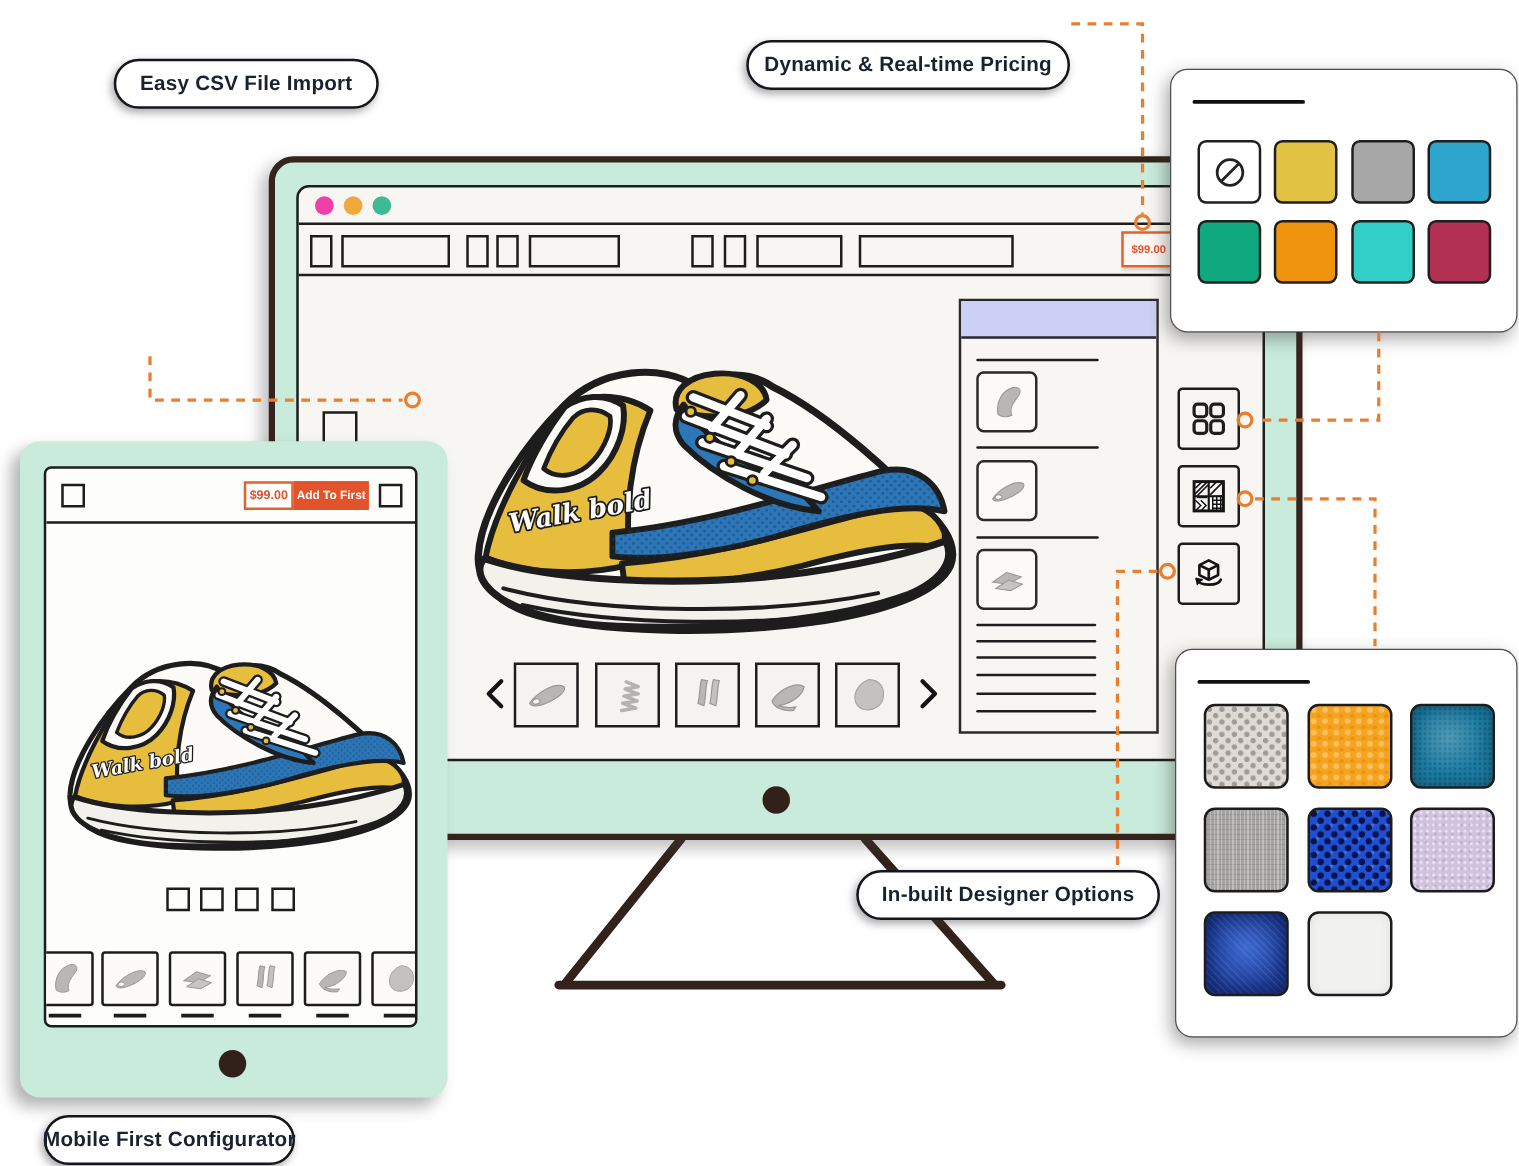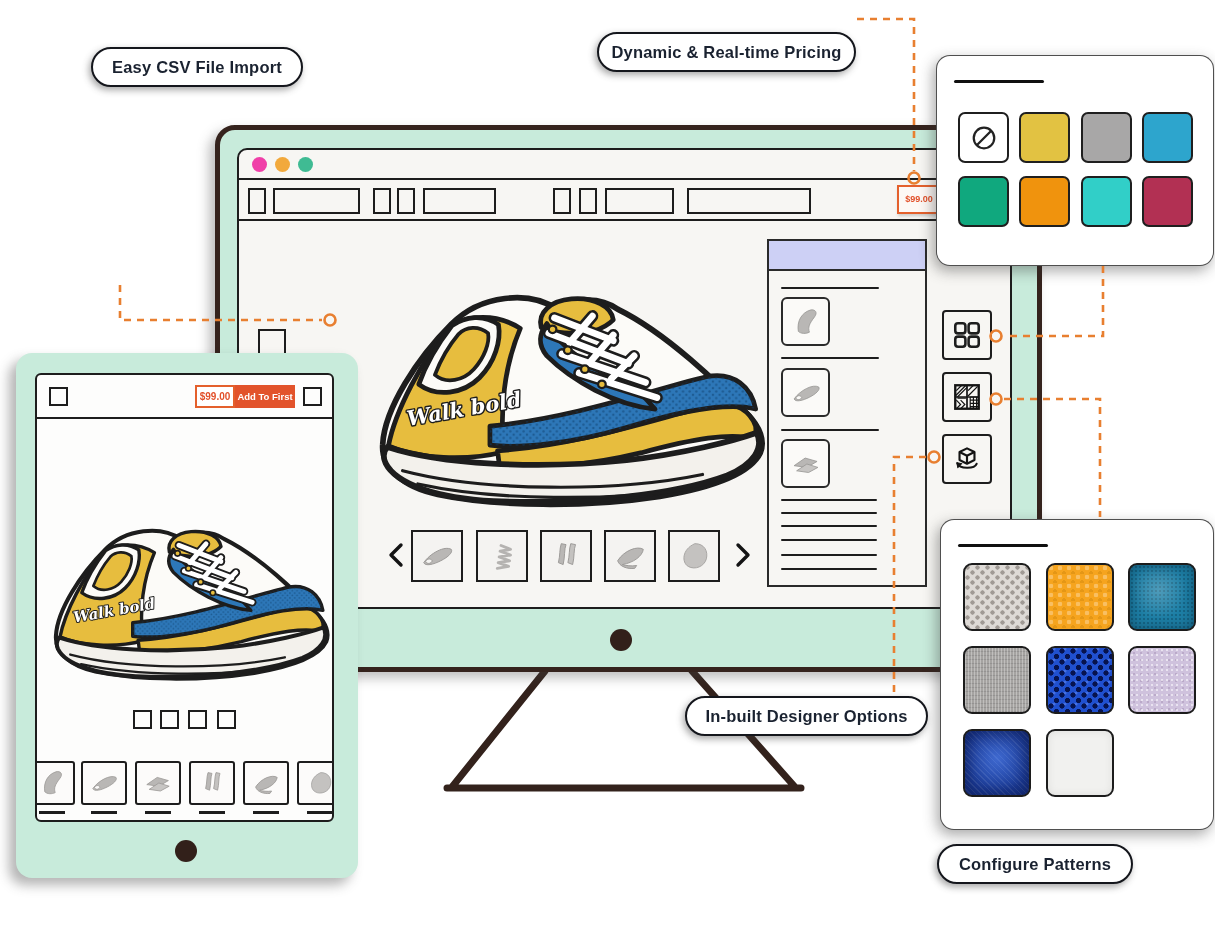--- a/index.html
+++ b/index.html
@@ -442,15 +442,15 @@
       <circle cx="996" cy="399" r="5.5"></circle>
       <path d="M120,285 L120,320 L322,320" stroke-dasharray="7 6"></path>
       <circle cx="330" cy="320" r="5.5"></circle>
       <path d="M926,457 L894,457 L894,694" stroke-dasharray="7 6"></path>
       <circle cx="934" cy="457" r="5.5"></circle>
     </g>
   </svg>
 
   <div class="pill pill-pricing">Dynamic &amp; Real-time Pricing</div>
   <div class="pill pill-csv">Easy CSV File Import</div>
+  <div class="pill pill-mobile">Mobile First Configurator</div>
   <div class="pill pill-designer">In-built Designer Options</div>
-  <div class="pill pill-patterns">Configure Patterns</div>
 </div>
 
 </body></html>

